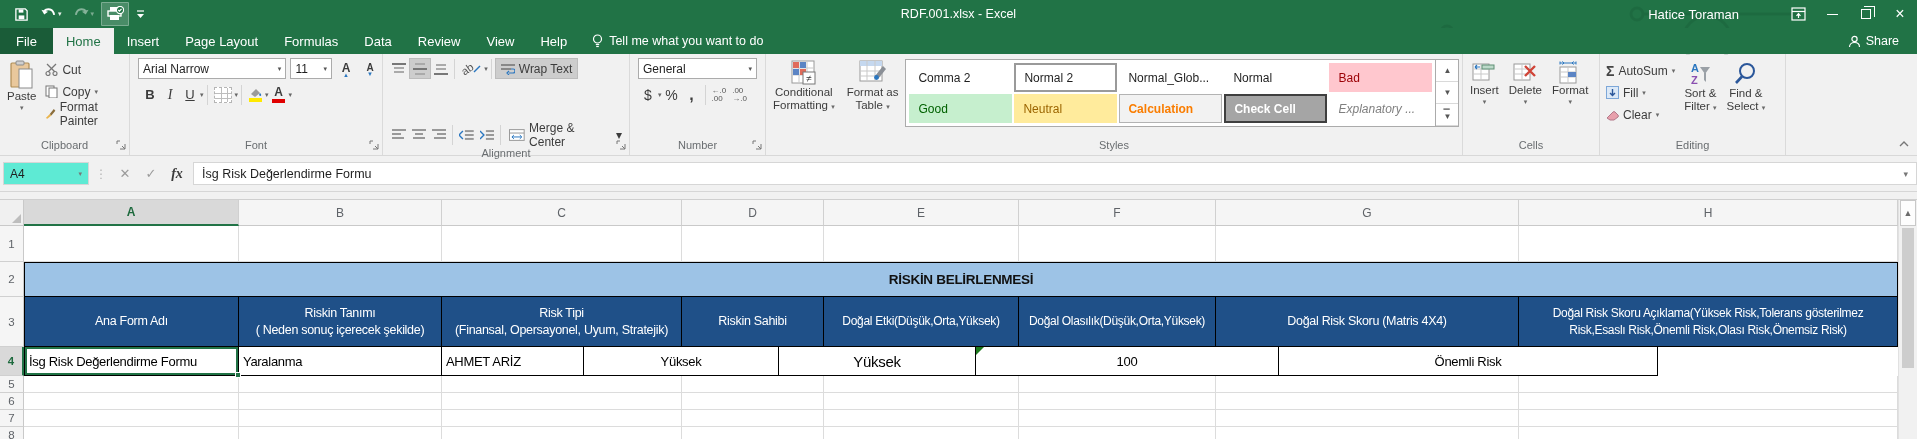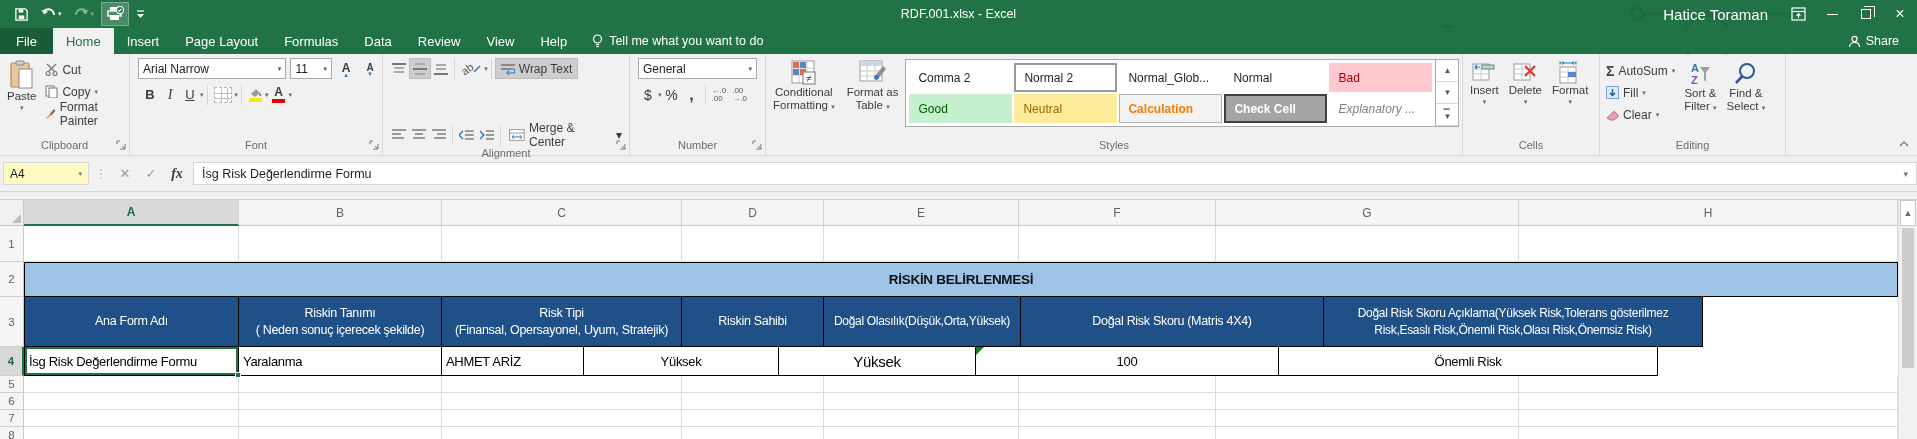--- a/index.html
+++ b/index.html
@@ -13,21 +13,21 @@
   .titlebar { height:28px; background:#217346; color:#fff; display:flex; align-items:center; position:relative; z-index:5;}
   .deco { position:absolute; right:0; top:0; height:55px; width:640px; opacity:.14; pointer-events:none; }
   .qat { display:flex; align-items:center; padding-left:10px; gap:3px; position:relative; z-index:2;}
   .qat-btn { display:flex; align-items:center; justify-content:center; height:24px; padding:0 4px; color:#fff; }
   .qat-btn svg { display:block; }
   .qat-dd { font-size:7px; margin-left:1px; color:#e8f0ea; }
   .dim { opacity:.45; }
   .qat-highlight { background:rgba(255,255,255,.18); border:1px solid rgba(255,255,255,.28); border-radius:1px; }
   .tb-title { position:absolute; left:0; right:0; text-align:center; font-size:12.5px; color:#fff; pointer-events:none;}
   .tb-right { margin-left:auto; display:flex; align-items:center; height:28px; position:relative; z-index:2;}
-  .tb-user { font-size:15px; margin-right:13px; }
+  .tb-user { font-size:13px; margin-right:42px; }
   .winbtn { width:34px; height:28px; display:flex; align-items:center; justify-content:center; color:#fff; }
   .restore-box { width:10px; height:10px; border:1px solid #fff; position:relative; background:transparent;}
   .restore-box:before { content:""; position:absolute; left:2px; top:-4px; width:10px; height:10px; border:1px solid #fff; border-bottom:none; border-left:none;}
   .minline { width:11px; height:1px; background:#fff; }
   .closex { font-size:16px; line-height:1; font-weight:400;}
   
   .tabbar { height:26px; background:#217346; display:flex; align-items:stretch; color:#fff; font-size:13px; position:relative; z-index:5;}
   .tab { display:flex; align-items:center; padding:0 13px; cursor:default; }
   .tab.file { background:#1a5c38; padding:0 16px; }
   .tab.selected { background:#f1f1f1; color:#217346; }
@@ -71,21 +71,21 @@
   .chip.neutral { background:#FFEB9C; color:#9C6500;}
   .chip.bad { background:#FFC7CE; color:#9C0006;}
   .chip.calc { background:#F2F2F2; color:#FA7D00; border:1px solid #b3b3b3; font-weight:bold;}
   .chip.check { background:#A5A5A5; color:#fff; border:2px solid #3f3f3f; font-weight:bold;}
   .chip.expl { color:#7F7F7F; font-style:italic;}
   .gal-scroll { width:23px; border-left:1px solid #ababab; display:flex; flex-direction:column;}
   .gal-scroll div { flex:1; display:flex; align-items:center; justify-content:center; font-size:8px; color:#555; border-bottom:1px solid #d9d9d9;}
   .collapse-chev { position:absolute; right:8px; bottom:8px; width:10px; height:6px; }
   
   .fbar { height:36px; background:#f1f1f1; display:flex; align-items:center; padding:0 0 0 3px; border-bottom:1px solid #d6d6d6;}
-  .namebox { width:86px; height:23px; background:#fef9c3; border:1px solid #d6d6d6; display:flex; align-items:center; font-size:12px; color:#1f1f1f; padding:0 6px;}
+  .namebox { width:86px; height:23px; background:#5eead4; border:1px solid #d6d6d6; display:flex; align-items:center; font-size:12px; color:#1f1f1f; padding:0 6px;}
   .namebox .dd { margin-left:auto; font-size:7px; color:#777;}
   .fdots { color:#b5b5b5; font-size:12px; padding:0 6px; }
   .fx-btns { display:flex; align-items:center; gap:2px; }
   .fxb { width:24px; height:23px; display:flex; align-items:center; justify-content:center; color:#9b9b9b; font-size:13px;}
   .fxb.fx { font-family:"Liberation Serif",serif; font-style:italic; color:#3c3c3c; font-size:14px;font-weight:bold;}
   .finput { flex:1; height:23px; background:#fff; border:1px solid #d6d6d6; margin-left:4px; display:flex; align-items:center; font-size:12.5px; color:#1f1f1f; padding:0 8px;}
   .finput .dd { margin-left:auto; color:#777; font-size:9px;}
   .gapstrip { height:8px; background:#f1f1f1; border-bottom:1px solid #cfcfcf;}
   
   .sheet { position:relative; background:#fff; }
@@ -669,20 +669,21 @@
     <div class="hcell first cA narrow">Ana Form Adı</div>
     <div class="hcell cB narrow">
       <span>Riskin Tanımı</span>
       <span>( Neden sonuç içerecek şekilde)</span>
     </div>
     <div class="hcell cC narrow">
       <span>Risk Tipi</span>
       <span>(Finansal, Opersayonel, Uyum, Stratejik)</span>
     </div>
     <div class="hcell cD narrow">Riskin Sahibi</div>
+    <div class="hcell cE narrow small">Doğal Etki(Düşük,Orta,Yüksek)</div>
     <div class="hcell cF narrow small">Doğal Olasılık(Düşük,Orta,Yüksek)</div>
     <div class="hcell cG narrow">Doğal Risk Skoru (Matris 4X4)</div>
     <div class="hcell cH narrow small" style="padding:16px 14px;">Doğal Risk Skoru Açıklama(Yüksek Risk,Tolerans gösterilmez Risk,Esaslı Risk,Önemli Risk,Olası Risk,Önemsiz Risk)</div>
   </div>
 
   <div class="row data-row">
     <div class="rh sel">4</div>
     <div class="dcell first cA narrow selcell">
       <span>İsg Risk Değerlendirme Formu</span>
       <div class="fill-handle"></div>

